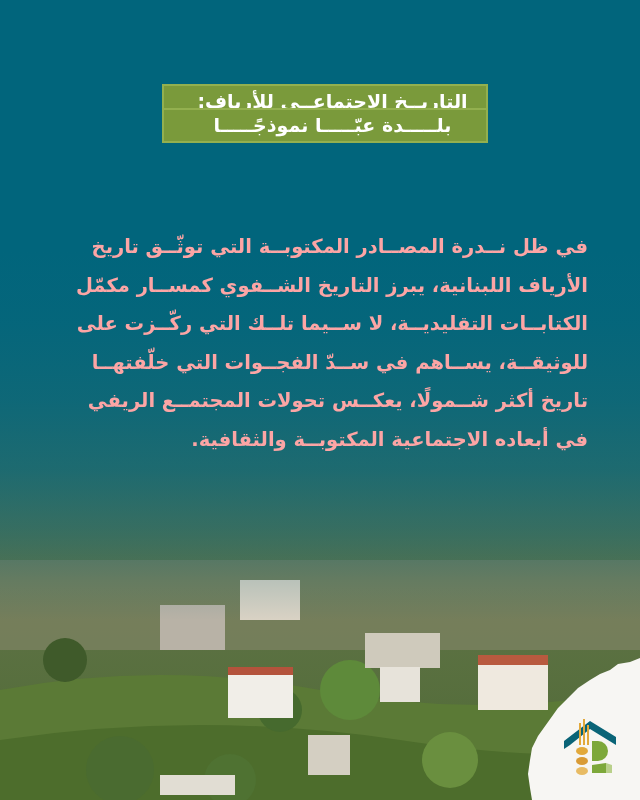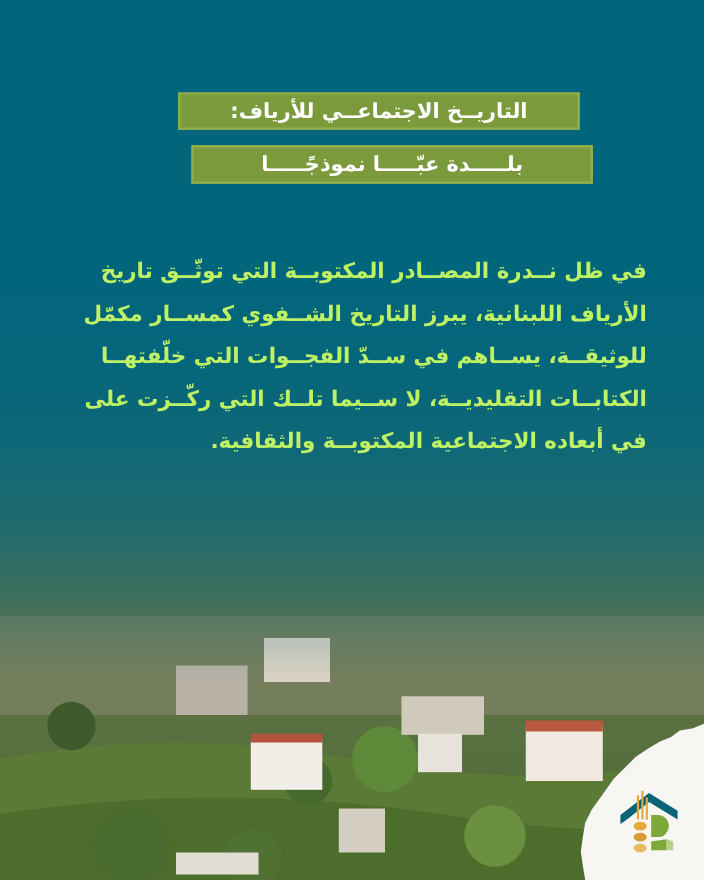--- a/index.html
+++ b/index.html
@@ -18,34 +18,34 @@
         rgba(1,101,124,0.97) 320px,
         rgba(1,101,124,0.88) 400px,
         rgba(1,101,124,0.72) 470px,
         rgba(1,101,124,0.45) 530px,
         rgba(1,101,124,0.15) 580px,
         rgba(1,101,124,0.0) 620px);
     }
 
     
     .title-box {
-      position: absolute; left: 162px; width: 365px;
+      position: absolute; left: 162px; width: 311px;
       background: #7a9a3b;
       box-shadow: inset 0 0 0 2px #93b04f;
       color: #ffffff; direction: rtl; text-align: center;
-      font-weight: bold; font-size: 19px; line-height: 34px;
+      font-weight: bold; font-size: 19px; line-height: 34px; padding-left: 15px;
     }
     .title-1 { top: 84px; height: 34px; }
-    .title-2 { top: 132px; height: 35px; line-height: 35px; margin-left: 12px; }
+    .title-2 { top: 108px; height: 35px; line-height: 35px; }
 
     
     .body-text {
       position: absolute; left: 58px; top: 228px; width: 530px;
       direction: rtl; text-align: justify; text-align-last: right;
-      color: #bef264; font-weight: bold; font-size: 19.5px; line-height: 38.6px;
+      color: #fca5a5; font-weight: bold; font-size: 19.5px; line-height: 38.6px;
     }
     .body-line { display: block; white-space: nowrap; text-align: right; }
 
     
     .paper { position: absolute; left: 520px; top: 650px; width: 120px; height: 150px; }
     .paper svg { width: 120px; height: 150px; display: block; }
     .logo { position: absolute; left: 562px; top: 715px; width: 56px; height: 62px; }
     .logo svg { width: 56px; height: 62px; display: block; }
   </style>
 </head>
@@ -93,22 +93,23 @@
   <div class="title-box title-1">
     <span>التاريــخ  الاجتماعــي  للأرياف:</span>
   </div>
   <div class="title-box title-2">
     <span>بلـــــدة عبّـــــا نموذجًـــــا</span>
   </div>
 
   <div class="body-text">
     <span class="body-line">في ظل نــدرة المصــادر المكتوبــة التي توثّــق تاريخ</span>
     <span class="body-line">الأرياف اللبنانية، يبرز التاريخ الشــفوي كمســار مكمّل</span>
+    <span class="body-line">الكتابــات التقليديــة، لا ســيما تلــك التي ركّــزت على</span>
     <span class="body-line">للوثيقــة، يســاهم في ســدّ الفجــوات التي خلّفتهــا</span>
-    <span class="body-line">الكتابــات التقليديــة، لا ســيما تلــك التي ركّــزت على</span>
+    <span class="body-line">تاريخ أكثر شــمولًا، يعكــس تحولات المجتمــع الريفي</span>
     <span class="body-line">في أبعاده الاجتماعية المكتوبــة والثقافية.</span>
   </div>
 
   <div class="paper">
     <svg viewBox="0 0 120 150" xmlns="http://www.w3.org/2000/svg">
       <path d="M120 8 L110 12 L98 14 L90 20 L80 24 L70 30 L58 38 L48 48 L38 58 L28 72 L18 86 L12 98 L10 110 L8 124 L10 138 L12 150 L120 150 Z" fill="#f7f6f3"></path>
     </svg>
   </div>
 
   <div class="logo">

